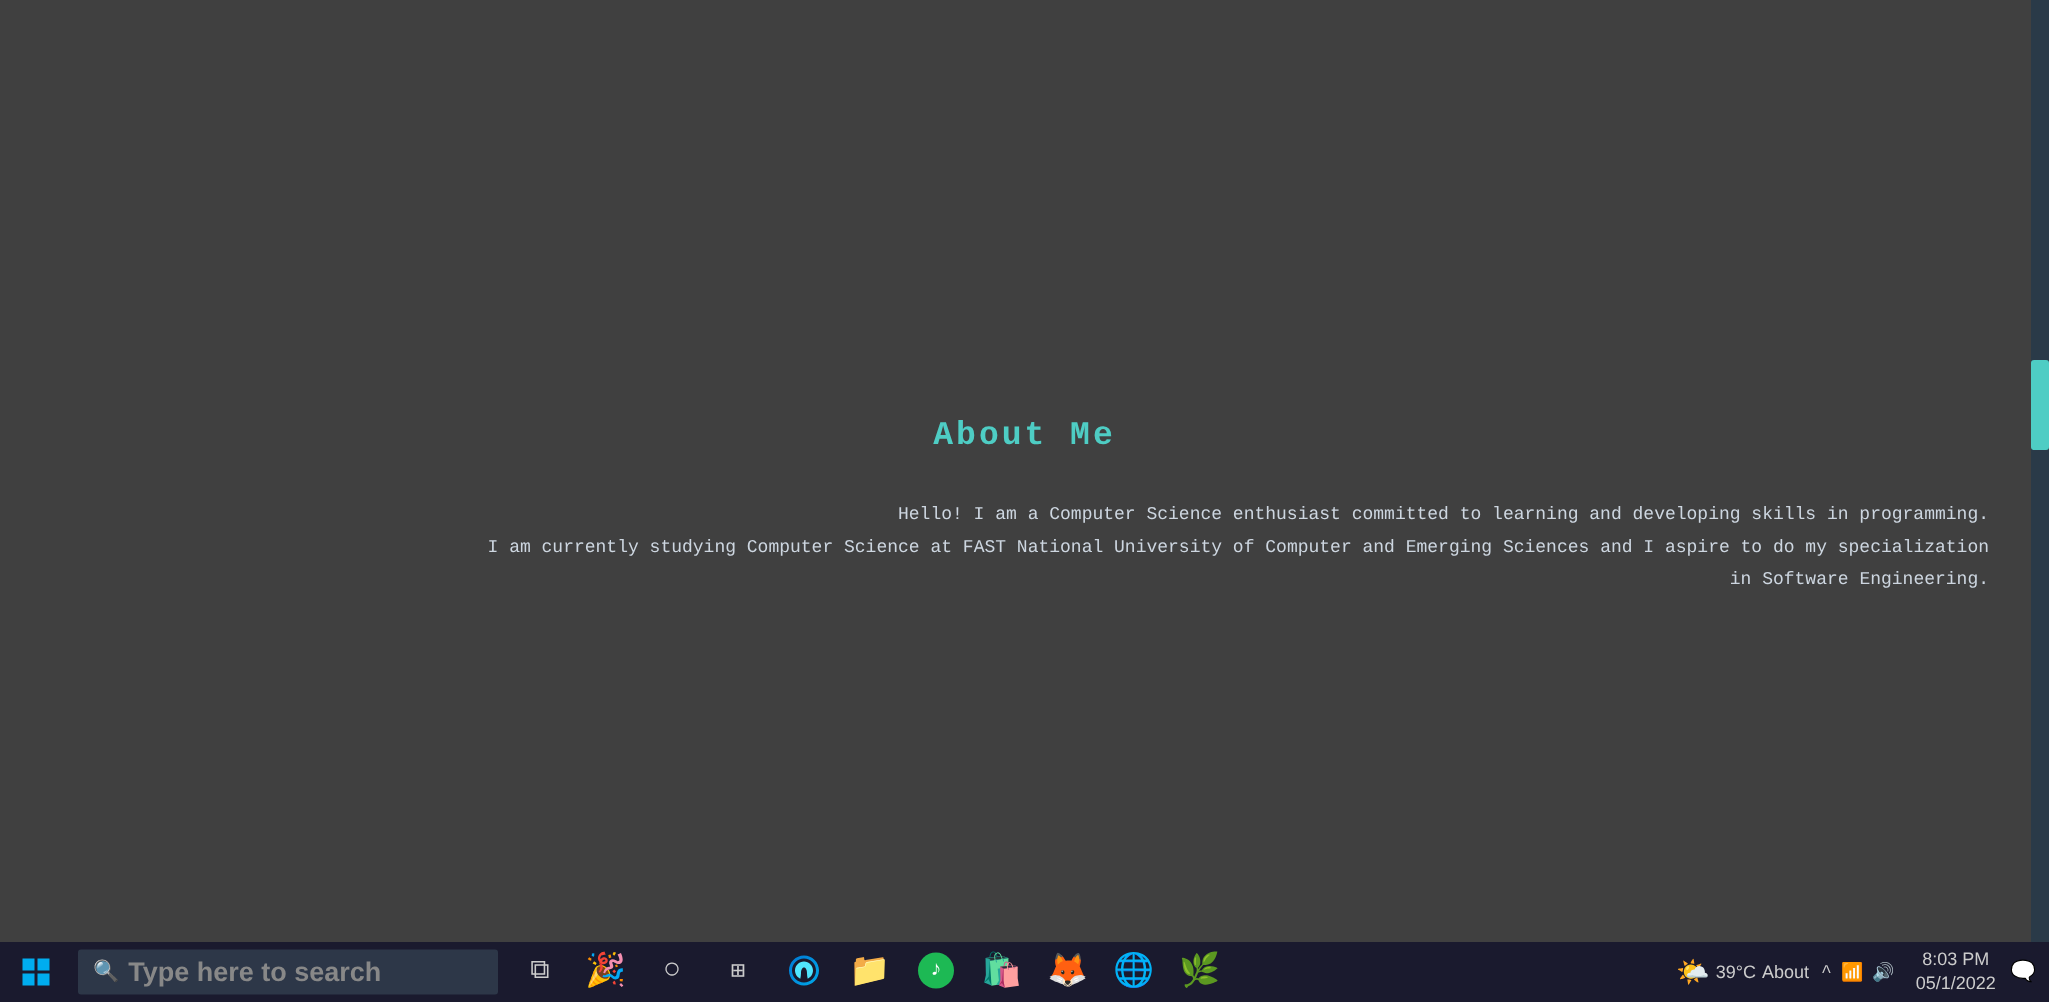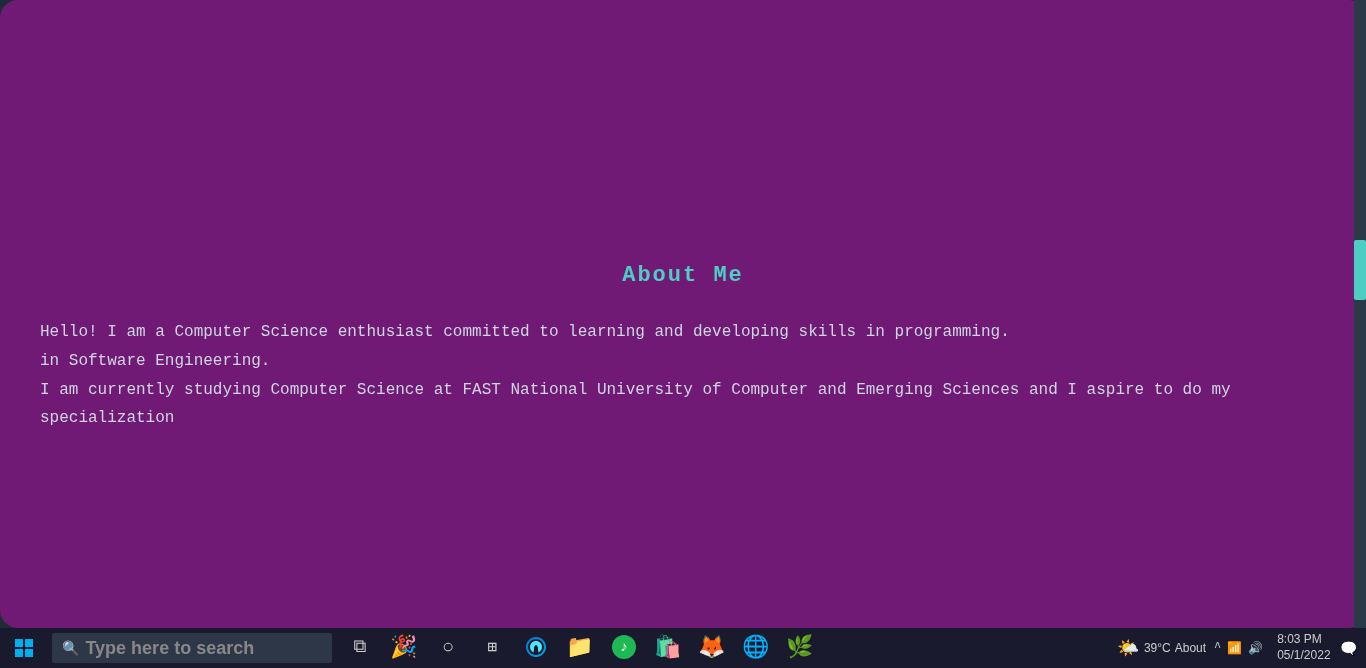--- a/index.html
+++ b/index.html
@@ -15,27 +15,26 @@
       font-family: 'Courier New', Courier, monospace;
       background-color: #1e2a35;
       color: #cdd6e0;
       position: relative;
     }
 
     
     .main-content {
       width: 100%;
       height: 628px;
-      background-color: #701a75;
+      background-color: #404040;
       display: flex;
       flex-direction: column;
       align-items: center;
       justify-content: center;
       position: relative;
-      border-radius: 18px;
     }
 
     .about-section {
       text-align: center;
       padding: 0 40px;
       position: absolute;
       top: 50%;
       left: 50%;
       transform: translate(-50%, -30%);
       width: 100%;
@@ -46,23 +45,23 @@
       font-family: 'Courier New', Courier, monospace;
       font-size: 22px;
       font-weight: bold;
       letter-spacing: 2px;
       margin-bottom: 30px;
     }
 
     .about-text {
       color: #cdd6e0;
       font-family: 'Courier New', Courier, monospace;
-      font-size: 16px;
+      font-size: 12px;
       line-height: 1.8;
-      text-align: left;
+      text-align: right;
       max-width: 1300px;
       margin: 0 auto;
     }
 
     
     .scrollbar {
       position: absolute;
       right: 0;
       top: 0;
       width: 12px;
@@ -176,21 +175,21 @@
 
     .sys-icon {
       font-size: 12px;
       color: #ccc;
       padding: 0 2px;
     }
 
     .datetime {
       display: flex;
       flex-direction: column;
-      align-items: flex-start;
+      align-items: center;
       font-size: 12px;
       color: #ccc;
       font-family: 'Segoe UI', sans-serif;
       line-height: 1.3;
       margin-left: 6px;
     }
 
     .notification-icon {
       font-size: 14px;
       color: #ccc;
@@ -237,22 +236,22 @@
   </style>
 </head>
 <body>
 
 <div class="main-content">
 
   <div class="about-section">
     <h2 class="about-title">About Me</h2>
     <div class="about-text">
       <p>Hello! I am a Computer Science enthusiast committed to learning and developing skills in programming.</p>
+      <p>I am currently studying Computer Science at FAST National University of Computer and Emerging Sciences and I aspire to do my specialization</p>
       <p>in Software Engineering.</p>
-      <p>I am currently studying Computer Science at FAST National University of Computer and Emerging Sciences and I aspire to do my specialization</p>
     </div>
   </div>
 
   <div class="scrollbar">
     <div class="scrollbar-thumb"></div>
   </div>
 </div>
 
 <div class="taskbar">
 

